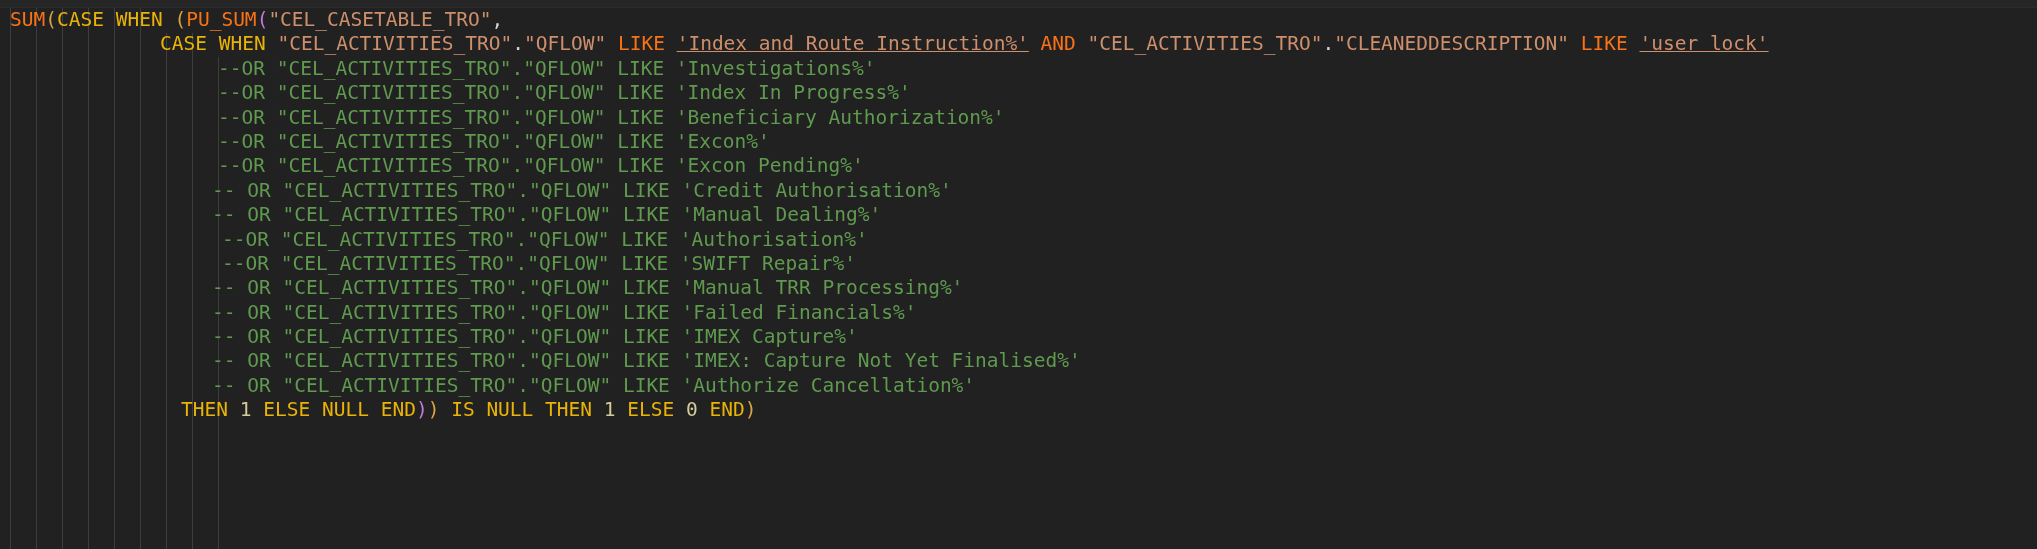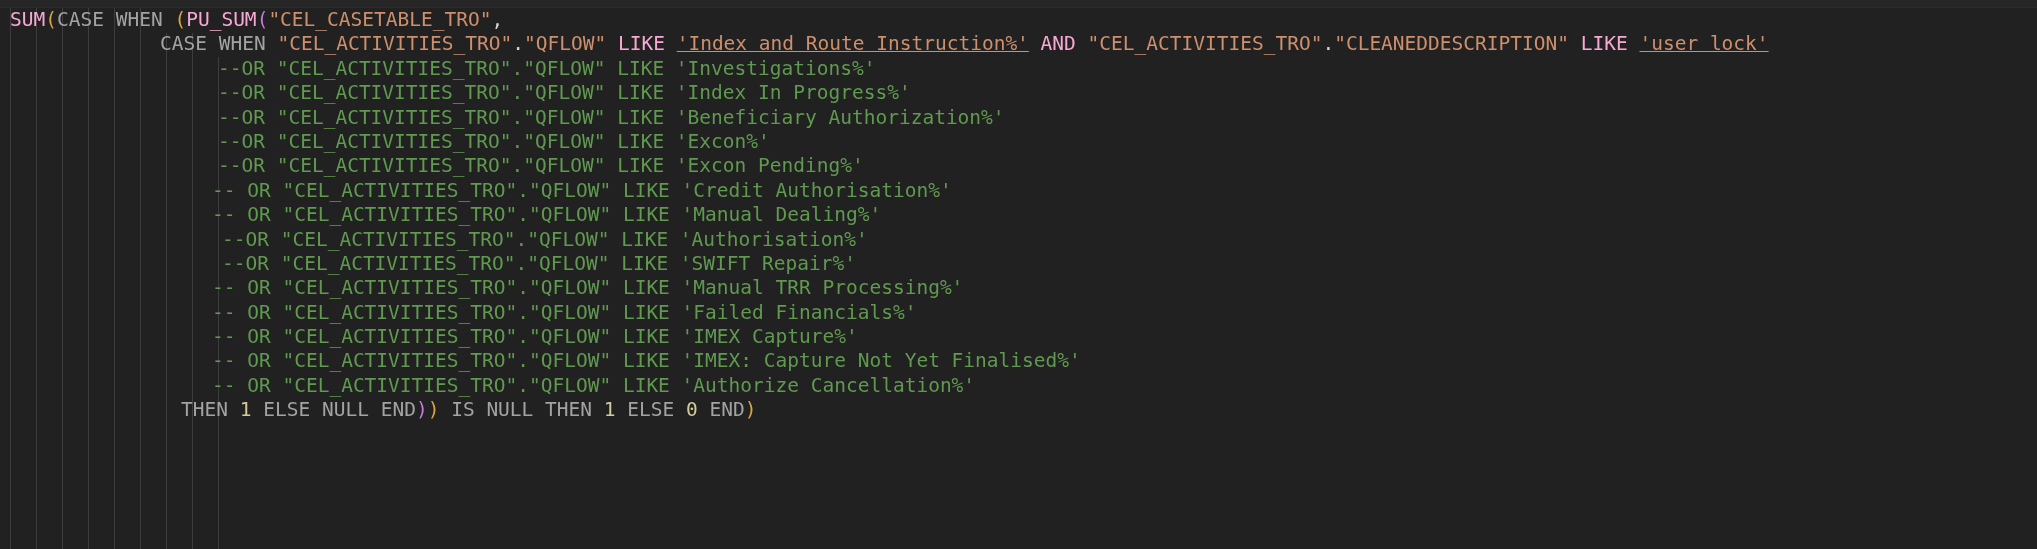--- a/index.html
+++ b/index.html
@@ -60,22 +60,22 @@
     line-height: 24.4px;
     letter-spacing: 0px;
     white-space: pre;
   }
   .line {
     height: 24.4px;
     white-space: pre;
   }
 
   
-  .kw      { color: #a3a3a3; margin-top: 28px; }   
-  .fn      { color: #f9a8d4; }   
+  .kw      { color: #eab308; margin-top: 28px; }   
+  .fn      { color: #f97316; }   
   .ident   { color: #ce8f6c; }   
   .str     { color: #ce8f6c; text-decoration: underline; }
   .num     { color: #d5cb9a; }
   .comment { color: #5f9a4f; }
   .paren1  { color: #d9a441; }
   .paren2  { color: #c678dd; }
   .punc    { color: #d4d4d4; }
 </style>
 </head>
 <body>

